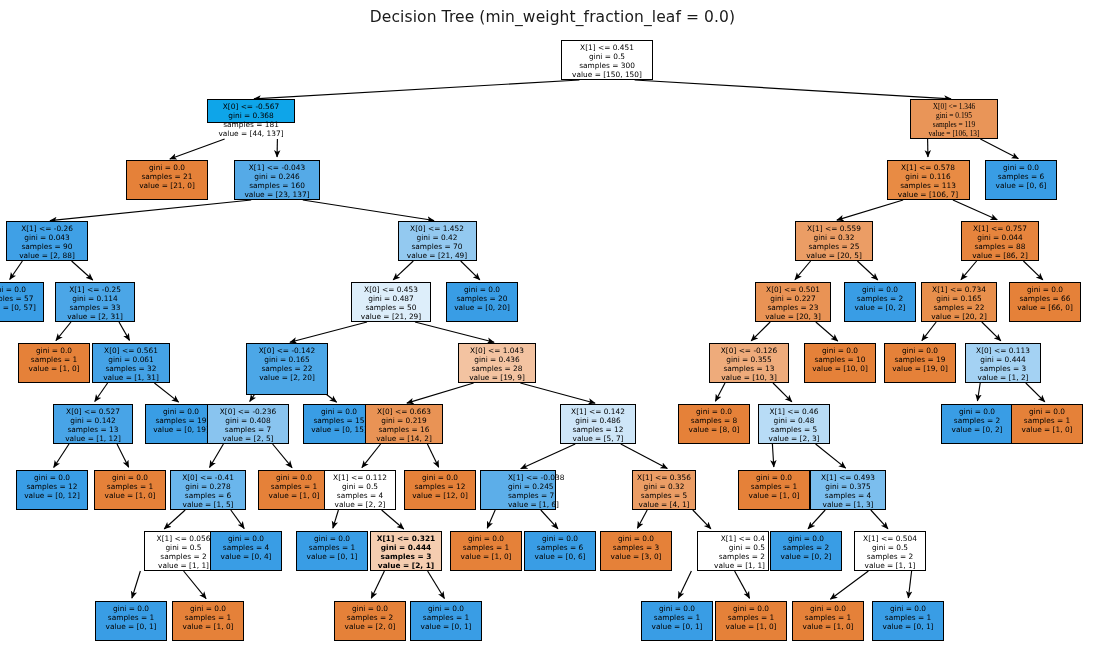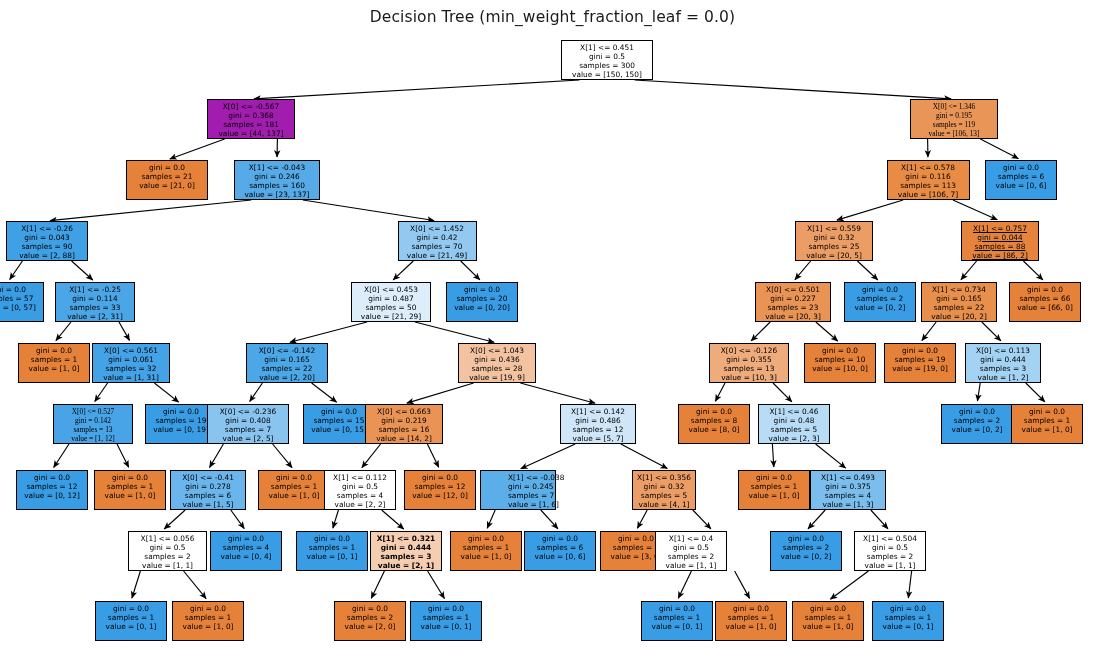--- a/index.html
+++ b/index.html
@@ -110,21 +110,21 @@
         <line x1="911.6" y1="571" x2="908.3574356618553" y2="598.0213694845393" stroke="#000000" stroke-width="1.15" marker-end="url(#arw)"></line>
       </g>
   </svg>
   <div id="node-layer">
       <div class="node" style="left: 561px; top: 40px; width: 92px; height: 40px; background: rgb(255, 255, 255);">
         <span class="ln">X[1] &lt;= 0.451</span>
         <span class="ln">gini = 0.5</span>
         <span class="ln">samples = 300</span>
         <span class="ln">value = [150, 150]</span>
       </div>
-      <div class="node" style="left: 207px; top: 99px; width: 88px; height: 40px; background: #a21caf;">
+      <div class="node" style="left: 207px; top: 99px; width: 88px; height: 24px; background: #0ea5e9;">
         <span class="ln">X[0] &lt;= -0.567</span>
         <span class="ln">gini = 0.368</span>
         <span class="ln">samples = 181</span>
         <span class="ln">value = [44, 137]</span>
       </div>
       <div class="node" style="left: 910px; top: 99px; width: 88px; height: 40px; background: rgb(233, 149, 88); font-family: Liberation Serif, serif;">
         <span class="ln">X[0] &lt;= 1.346</span>
         <span class="ln">gini = 0.195</span>
         <span class="ln">samples = 119</span>
         <span class="ln">value = [106, 13]</span>
@@ -162,21 +162,21 @@
         <span class="ln">gini = 0.42</span>
         <span class="ln">samples = 70</span>
         <span class="ln">value = [21, 49]</span>
       </div>
       <div class="node" style="left: 795px; top: 221px; width: 78px; height: 40px; background: rgb(235, 157, 101);">
         <span class="ln">X[1] &lt;= 0.559</span>
         <span class="ln">gini = 0.32</span>
         <span class="ln">samples = 25</span>
         <span class="ln">value = [20, 5]</span>
       </div>
-      <div class="node" style="left: 961px; top: 221px; width: 78px; height: 40px; background: rgb(230, 132, 61); text-decoration: underline;">
+      <div class="node" style="left: 961px; top: 221px; width: 78px; height: 40px; background: rgb(230, 132, 61);">
         <span class="ln">X[1] &lt;= 0.757</span>
         <span class="ln">gini = 0.044</span>
         <span class="ln">samples = 88</span>
         <span class="ln">value = [86, 2]</span>
       </div>
       <div class="node" style="left: -28px; top: 282px; width: 72px; height: 40px; background: rgb(57, 157, 229);">
         <span class="ln">gini = 0.0</span>
         <span class="ln">samples = 57</span>
         <span class="ln">value = [0, 57]</span>
       </div>
@@ -223,21 +223,21 @@
         <span class="ln">gini = 0.0</span>
         <span class="ln">samples = 1</span>
         <span class="ln">value = [1, 0]</span>
       </div>
       <div class="node" style="left: 92px; top: 343px; width: 78px; height: 40px; background: rgb(68, 162, 230);">
         <span class="ln">X[0] &lt;= 0.561</span>
         <span class="ln">gini = 0.061</span>
         <span class="ln">samples = 32</span>
         <span class="ln">value = [1, 31]</span>
       </div>
-      <div class="node" style="left: 246px; top: 343px; width: 82px; height: 40px; background: rgb(76, 167, 231);">
+      <div class="node" style="left: 246px; top: 343px; width: 82px; height: 52px; background: rgb(76, 167, 231);">
         <span class="ln">X[0] &lt;= -0.142</span>
         <span class="ln">gini = 0.165</span>
         <span class="ln">samples = 22</span>
         <span class="ln">value = [2, 20]</span>
       </div>
       <div class="node" style="left: 458px; top: 343px; width: 78px; height: 40px; background: rgb(243, 195, 161);">
         <span class="ln">X[0] &lt;= 1.043</span>
         <span class="ln">gini = 0.436</span>
         <span class="ln">samples = 28</span>
         <span class="ln">value = [19, 9]</span>
@@ -257,21 +257,21 @@
         <span class="ln">gini = 0.0</span>
         <span class="ln">samples = 19</span>
         <span class="ln">value = [19, 0]</span>
       </div>
       <div class="node" style="left: 965px; top: 343px; width: 76px; height: 40px; background: rgb(164, 210, 243);">
         <span class="ln">X[0] &lt;= 0.113</span>
         <span class="ln">gini = 0.444</span>
         <span class="ln">samples = 3</span>
         <span class="ln">value = [1, 2]</span>
       </div>
-      <div class="node" style="left: 53px; top: 404px; width: 80px; height: 40px; background: rgb(72, 164, 231); font-family: Liberation Serif, serif;">
+      <div class="node" style="left: 53px; top: 404px; width: 80px; height: 40px; background: rgb(72, 164, 231);">
         <span class="ln">X[0] &lt;= 0.527</span>
         <span class="ln">gini = 0.142</span>
         <span class="ln">samples = 13</span>
         <span class="ln">value = [1, 12]</span>
       </div>
       <div class="node" style="left: 145px; top: 404px; width: 72px; height: 40px; background: rgb(57, 157, 229);">
         <span class="ln">gini = 0.0</span>
         <span class="ln">samples = 19</span>
         <span class="ln">value = [0, 19]</span>
       </div>
@@ -367,21 +367,21 @@
         <span class="ln">gini = 0.0</span>
         <span class="ln">samples = 1</span>
         <span class="ln">value = [1, 0]</span>
       </div>
       <div class="node" style="left: 810px; top: 470px; width: 76px; height: 40px; background: rgb(123, 190, 238);">
         <span class="ln">X[1] &lt;= 0.493</span>
         <span class="ln">gini = 0.375</span>
         <span class="ln">samples = 4</span>
         <span class="ln">value = [1, 3]</span>
       </div>
-      <div class="node" style="left: 128px; top: 531px; width: 79px; height: 40px; background: rgb(255, 255, 255);">
+      <div class="node" style="left: 144px; top: 531px; width: 79px; height: 40px; background: rgb(255, 255, 255);">
         <span class="ln">X[1] &lt;= 0.056</span>
         <span class="ln">gini = 0.5</span>
         <span class="ln">samples = 2</span>
         <span class="ln">value = [1, 1]</span>
       </div>
       <div class="node" style="left: 210px; top: 531px; width: 72px; height: 40px; background: rgb(57, 157, 229);">
         <span class="ln">gini = 0.0</span>
         <span class="ln">samples = 4</span>
         <span class="ln">value = [0, 4]</span>
       </div>
@@ -404,21 +404,21 @@
       <div class="node" style="left: 524px; top: 531px; width: 72px; height: 40px; background: rgb(57, 157, 229);">
         <span class="ln">gini = 0.0</span>
         <span class="ln">samples = 6</span>
         <span class="ln">value = [0, 6]</span>
       </div>
       <div class="node" style="left: 600px; top: 531px; width: 72px; height: 40px; background: rgb(229, 129, 57);">
         <span class="ln">gini = 0.0</span>
         <span class="ln">samples = 3</span>
         <span class="ln">value = [3, 0]</span>
       </div>
-      <div class="node" style="left: 655px; top: 531px; width: 72px; height: 40px; background: rgb(255, 255, 255);">
+      <div class="node" style="left: 697px; top: 531px; width: 72px; height: 40px; background: rgb(255, 255, 255); text-align: right;">
         <span class="ln">X[1] &lt;= 0.4</span>
         <span class="ln">gini = 0.5</span>
         <span class="ln">samples = 2</span>
         <span class="ln">value = [1, 1]</span>
       </div>
       <div class="node" style="left: 770px; top: 531px; width: 72px; height: 40px; background: rgb(57, 157, 229);">
         <span class="ln">gini = 0.0</span>
         <span class="ln">samples = 2</span>
         <span class="ln">value = [0, 2]</span>
       </div>

